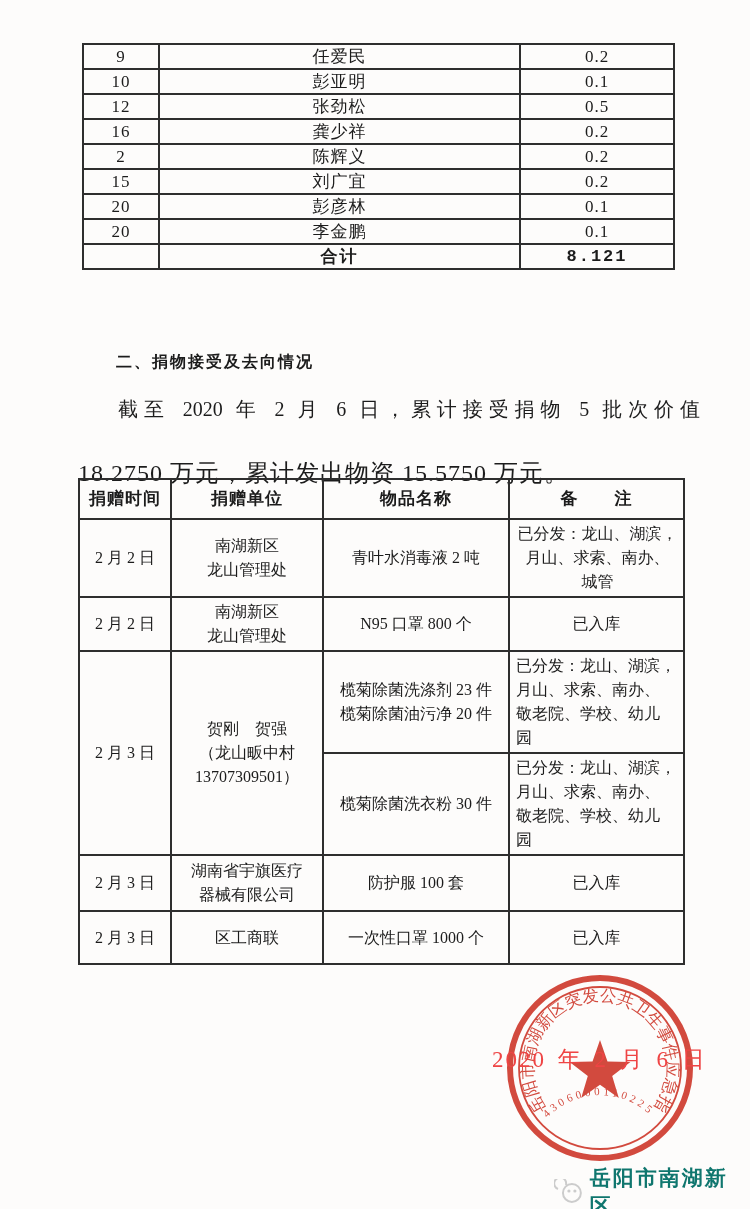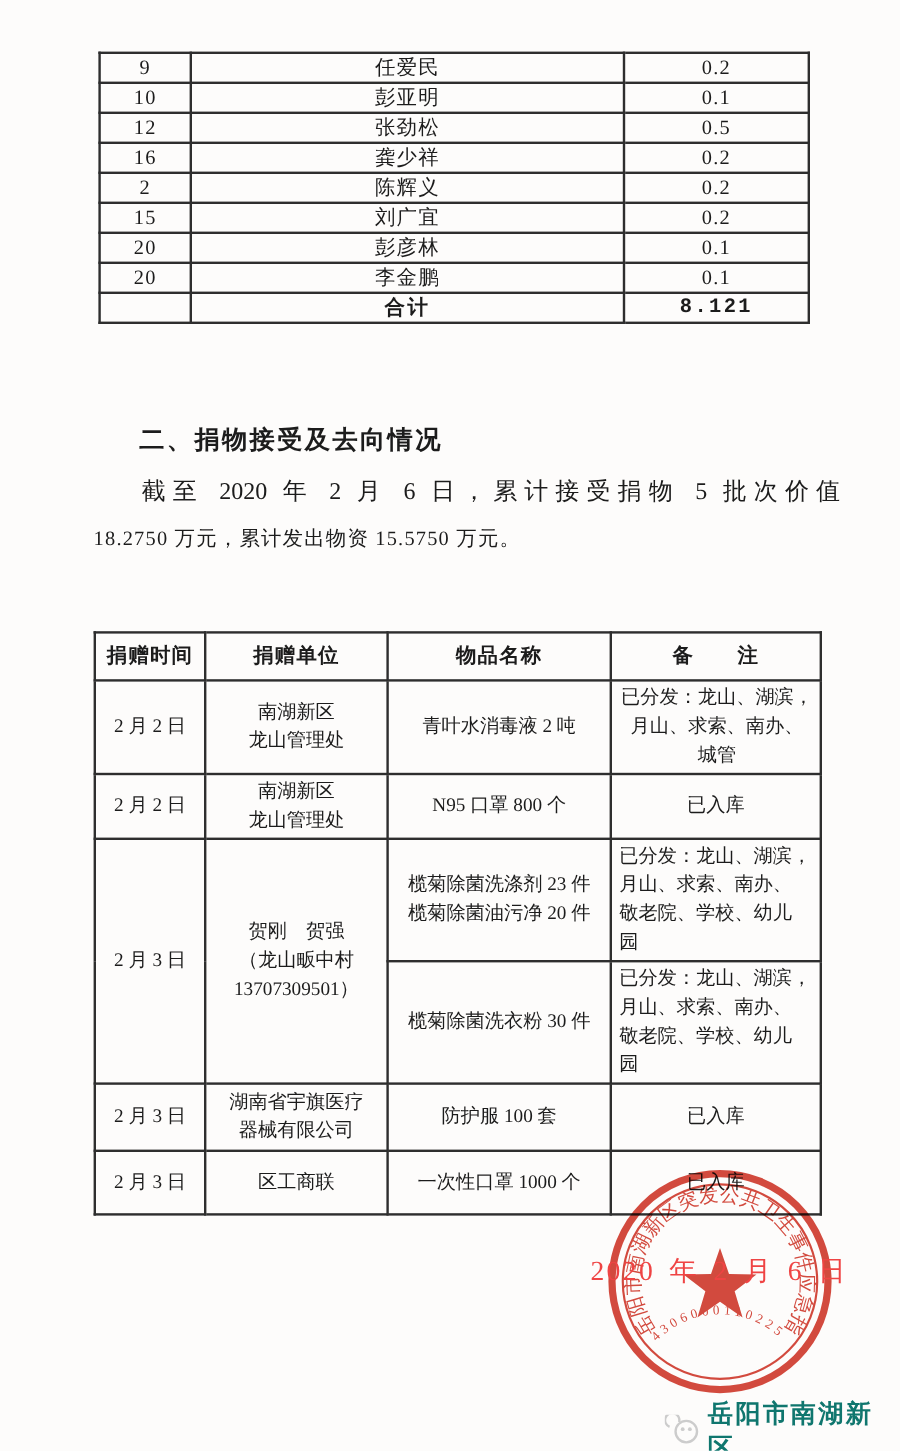--- a/index.html
+++ b/index.html
@@ -12,42 +12,42 @@
     overflow:hidden;
   }
   
   table { border-collapse:collapse; table-layout:fixed; }
   td, th { border:2px solid #2e2e2e; text-align:center; vertical-align:middle; overflow:hidden; }
 
   .t1 { position:absolute; left:82px; top:43px; width:591px; }
   .t1 td { height:25px; font-size:17px; letter-spacing:1px; }
   .t1 tr.total-row td { font-weight:bold; letter-spacing:2px;font-family:Liberation Mono, monospace; }
 
-  .t2 { position:absolute; left:78px; top:478px; width:605px;margin-top:48px; }
+  .t2 { position:absolute; left:78px; top:478px; width:605px; }
   .t2 td, .t2 th { font-size:16px; line-height:1.5; }
   .t2 th { font-weight:bold; font-size:17px; letter-spacing:1px; }
   .rh40 { height:40px; } .rh76 { height:76px; } .rh54 { height:54px; }
   .rh100 { height:100px; } .rh99 { height:99px; } .rh56 { height:56px; } .rh53 { height:53px; }
   .multiline { white-space:pre-line; }
   .note-dist { text-align:left; padding:2px 4px 2px 6px; white-space:pre-line; line-height:24px; }
   .note-dist.center-last { text-align:center; }
 
   
   .sec-title {
     position:absolute; left:116px; top:352px;
     font-family:"Liberation Sans","DejaVu Sans",sans-serif;
-    font-size:21px; font-weight:bold; letter-spacing:2px;
+    font-size:16px; font-weight:bold; letter-spacing:2px;
   }
   .para-line1 {
     position:absolute; left:118px; top:396px; width:582px;
     font-size:20px; text-align:justify; text-align-last:justify; word-spacing:2px;
   }
   .para-line2 {
-    position:absolute; left:78px; top:437px;
-    font-size:17px; letter-spacing:1px;
+    position:absolute; left:78px; top:457px;
+    font-size:24px; letter-spacing:1px;
   }
 
   
   .stamp {
     position:absolute; left:505px; top:973px; width:190px; height:190px;
     mix-blend-mode:multiply; opacity:0.9;
   }
   .stamp text { font-family:"Liberation Serif","DejaVu Serif",serif; }
 
   .date-line {

